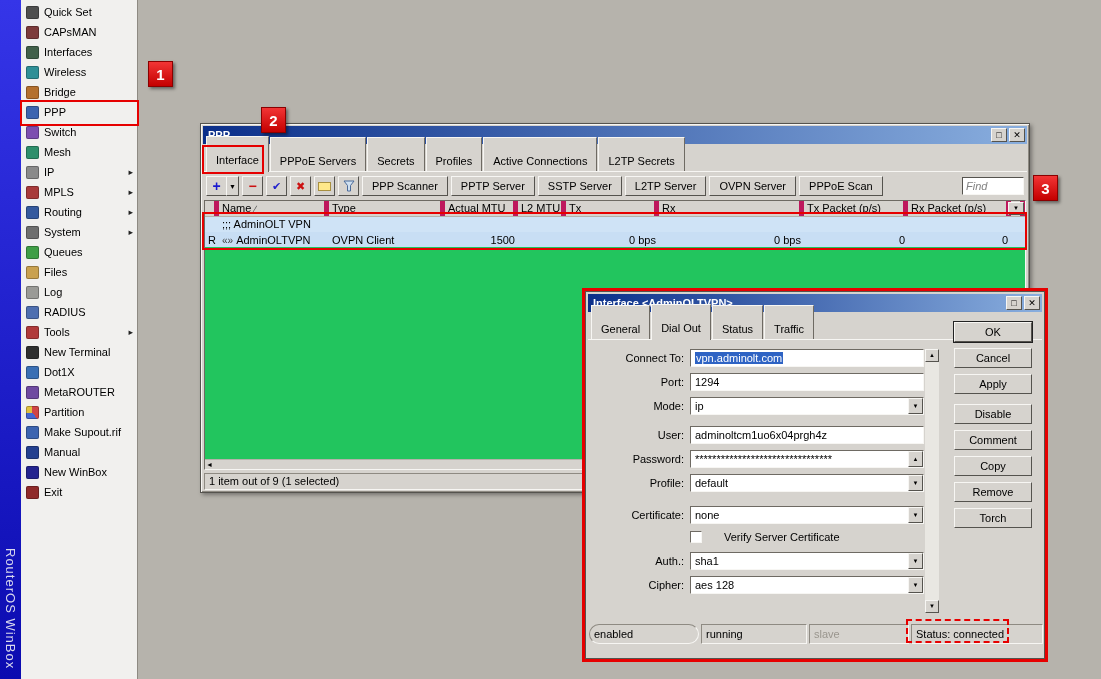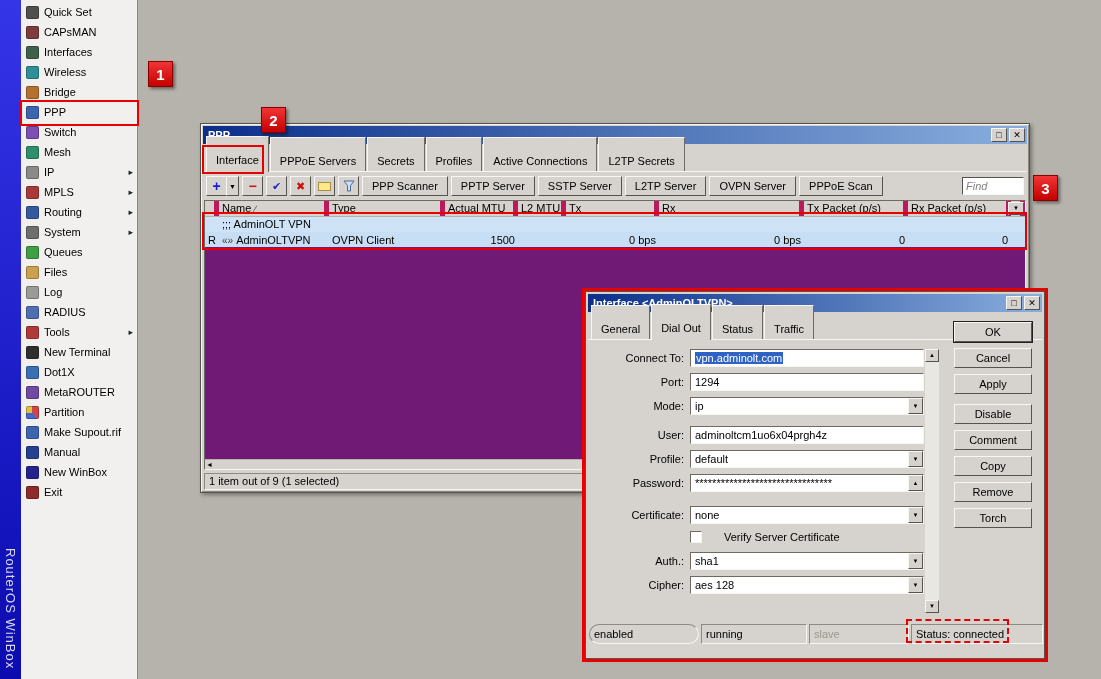--- a/index.html
+++ b/index.html
@@ -65,21 +65,21 @@
 
   .listwrap { flex:1; display:flex; flex-direction:column; margin:0 1px; background:#fff;
               border:1px solid; border-color:#6e6a63 #f7f6f3 #f7f6f3 #6e6a63; overflow:hidden; }
   .listheader { height:16px; display:grid; grid-template-columns:14px 110px 116px 73px 48px 93px 145px 104px 103px 1fr;
                 background:#d6d3ce; border-bottom:1px solid #b5b2aa; position:relative; flex:0 0 16px; }
   .hcell { border-right:5px solid #be185d; padding:1px 3px; white-space:nowrap; overflow:hidden; font-size:11px; }
   .hcell:last-child { border-right:none; }
   .sort { font-size:9px; color:#444; }
   .hdd { position:absolute; right:1px; top:1px; width:16px; height:13px; background:#d6d3ce; border:1px solid;
          border-color:#f7f6f3 #55534e #55534e #f7f6f3; font-size:6px; text-align:center; line-height:11px; }
-  .listarea { flex:1; background:#701a75; }
+  .listarea { flex:1; background:#22c55e; }
   .row { height:15px; display:grid; grid-template-columns:14px 110px 116px 73px 48px 93px 145px 104px 103px 1fr;
          background:#c8def4; align-items:center; }
   .row.comment-row { display:block; padding-left:17px; line-height:15px; background:#cfe3f6; }
   .cell { padding:0 3px; white-space:nowrap; overflow:hidden; }
   .cell.num { text-align:right; }
   .iface-icon { color:#3a3a3a; font-size:10px; margin-right:3px; }
   .hscroll { height:10px; flex:0 0 10px; display:flex; align-items:center; padding-left:1px;
              background:#d6d3ce; border-top:1px solid #b5b2aa; }
   .hscroll .arr { font-size:7px; line-height:8px; color:#000; }
   .statusbar { height:20px; display:flex; align-items:center; padding:2px 1px 0 1px; }
@@ -358,26 +358,26 @@
         <div class="frow">
           <span class="flabel">Mode:</span>
           <div class="fbox"><span>ip</span><span class="ddbtn"><span>▼</span></span></div>
         </div>
         <div class="vgap"></div>
         <div class="frow">
           <span class="flabel">User:</span>
           <div class="fbox"><span>adminoltcm1uo6x04prgh4z</span></div>
         </div>
         <div class="frow">
+          <span class="flabel">Password:</span>
+          <div class="fbox"><span>********************************</span><span class="ddbtn"><span>▲</span></span></div>
+        </div>
+        <div class="frow">
           <span class="flabel">Profile:</span>
           <div class="fbox"><span>default</span><span class="ddbtn"><span>▼</span></span></div>
-        </div>
-        <div class="frow">
-          <span class="flabel">Password:</span>
-          <div class="fbox"><span>********************************</span><span class="ddbtn"><span>▲</span></span></div>
         </div>
         <div class="vgap2"></div>
         <div class="frow">
           <span class="flabel">Certificate:</span>
           <div class="fbox"><span>none</span><span class="ddbtn"><span>▼</span></span></div>
         </div>
         <div class="chkrow">
           <span class="checkbox"></span>
           <span>Verify Server Certificate</span>
         </div>

